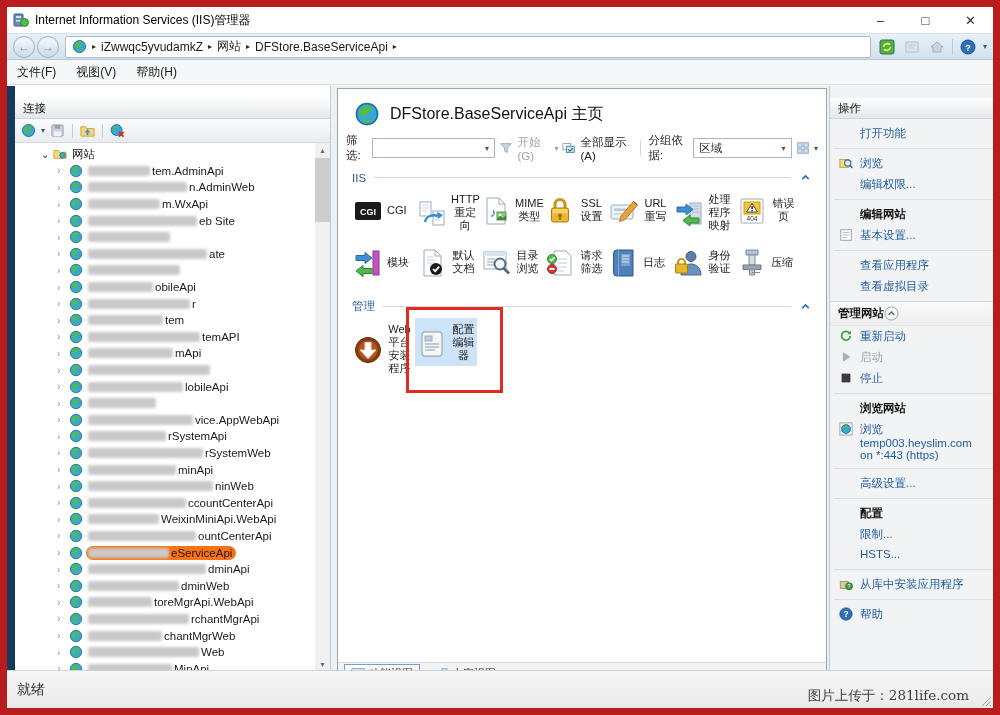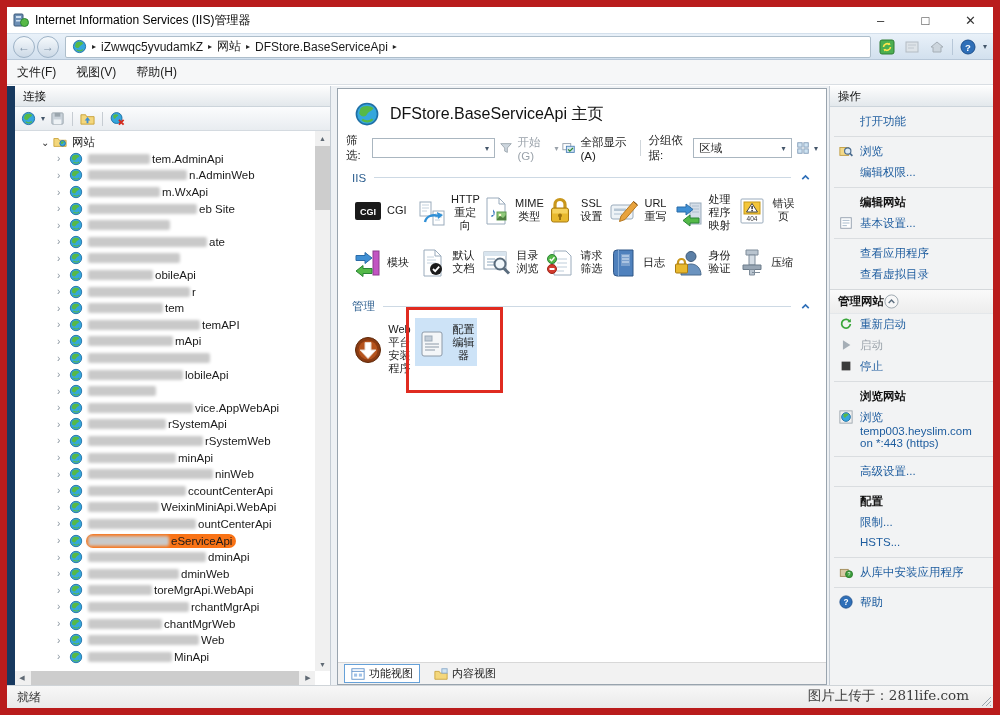--- a/index.html
+++ b/index.html
@@ -39,21 +39,21 @@
     border-bottom:1px solid #d9dee3; padding-left:10px; gap:20px; font-size:12px; color:#1a1a1a; }
   .menu-item { cursor:pointer; }
 
   
   .bodyarea { position:absolute; top:79px; left:0; right:0; bottom:23px; background:#eef1f4; }
   .navy-strip { position:absolute; left:0; top:0; width:8px; height:100%; background:#17395f; }
   .blue-strip { position:absolute; right:0; top:0; width:4px; height:100%; background:#2f7ace; }
 
   .panel-header { height:21px; flex:none; background:linear-gradient(#fdfdfd,#e3e8ec);
     border-bottom:1px solid #ccd4db; font-size:11.5px; color:#111;
-    display:flex; align-items:center; padding:0 8px; }
+    display:flex; align-items:center; padding:0 8px;margin-top:12px; }
 
   
   .left-panel { position:absolute; left:8px; top:0; width:316px; height:100%;
     background:#fff; border-right:1px solid #c3cbd3; display:flex; flex-direction:column; }
   .conn-toolbar { height:24px; flex:none; background:linear-gradient(#fbfcfd,#e8ecf0);
     border-bottom:1px solid #d4dae0; display:flex; align-items:center; padding:0 4px; gap:3px; }
   .tb-ic { width:19px; height:19px; display:flex; align-items:center; justify-content:center; cursor:pointer; }
   .tb-ic svg { width:15px; height:15px; }
   .tb-sep { width:1px; height:14px; background:#c6ccd2; margin:0 2px; }
   .tree { flex:1; position:relative; overflow:hidden; font-size:11.5px; }
@@ -124,23 +124,23 @@
   .act-item.bold { color:#111; font-weight:bold; cursor:default; }
   .act-item.disabled { color:#9aa2aa; cursor:default; }
   .act-div { height:1px; background:#dadde0; margin:4px 4px; }
   .act-section { display:flex; align-items:center; justify-content:flex-start; padding:4px 8px;
     font-weight:bold; font-size:11.5px; color:#111; border-top:1px solid #d5d8db;
     border-bottom:1px solid #e4e7ea; background:linear-gradient(#fafafa,#ededed); margin-top:4px; }
   .circle-btn svg { width:15px; height:15px; display:block; cursor:pointer; }
   .two-line { display:flex; flex-direction:column; }
 
   
-  .statusbar { position:absolute; left:0; right:0; bottom:0; height:23px;
+  .statusbar { position:absolute; left:0; right:0; bottom:0; height:38px;
     background:linear-gradient(#f7f7f7,#eaeaea); border-top:1px solid #cfd4d8;
-    display:flex; align-items:center; padding:0 10px; font-size:12px; color:#333; }
+    display:flex; align-items:center; padding:0 10px; font-size:14px; color:#333; }
   .watermark { position:absolute; right:24px; bottom:3px; font-size:13.5px; color:#3c3c3c;
     font-family:"DejaVu Serif","Liberation Serif",serif; z-index:5; }
   .grip { position:absolute; right:2px; bottom:2px; width:13px; height:13px; z-index:4;
     background:
       linear-gradient(135deg, transparent 0 62%, #9aa5ad 62% 68%, transparent 68% 78%, #9aa5ad 78% 84%, transparent 84% 94%, #9aa5ad 94%); }
 </style>
 </head>
 <body>
 
 <div class="window">

